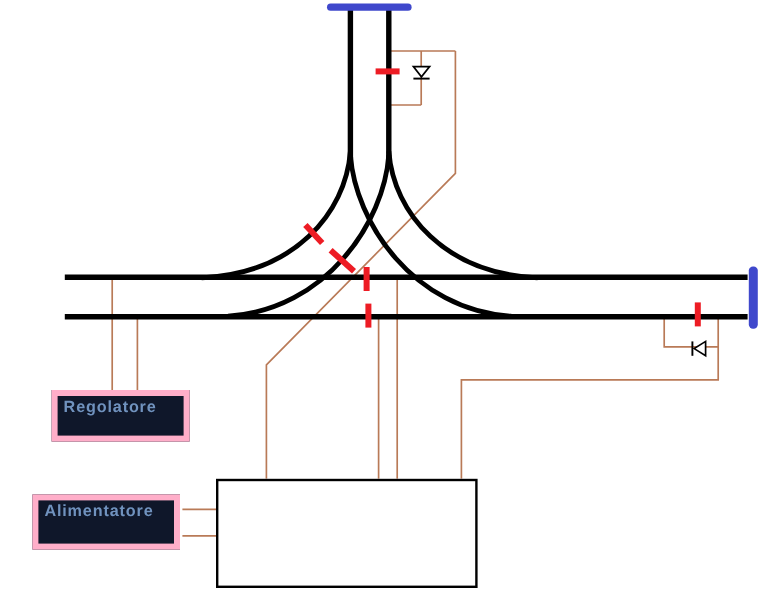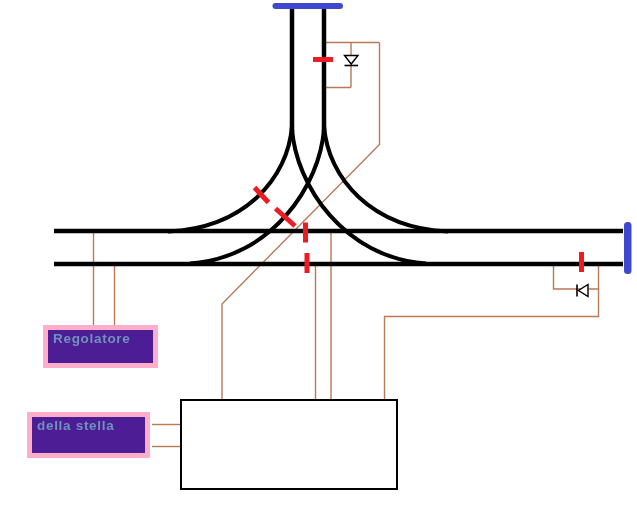--- a/index.html
+++ b/index.html
@@ -20,21 +20,21 @@
   .gap    { stroke: var(--gap-red, #ED1C24); stroke-width: 5; fill: none; }
   .stop   { fill: var(--end-stop-blue, #3F48CC); }
   .diode  { stroke: var(--track-black, #000); stroke-width: 1.4; fill: #fff; }
   .diodeline { stroke: var(--track-black, #000); stroke-width: 1.6; fill: none; }
 
   
   .label-box {
     position: absolute;
     box-sizing: border-box;
     border: 5px solid var(--box-border-pink, #FFAEC9);
-    background: #4c1d95;
+    background: #0f172a;
     color: var(--label-text-blue, #7092BE);
     font-weight: bold;
     font-size: 13.5px;
     line-height: 16.5px;
     letter-spacing: 0.7px;
     padding: 1px 0 0 5px;
     white-space: nowrap;
   }
   #regulator-box    { left: 43px;  top: 325px; width: 115px; height: 43px; }
   #power-label-box  { left: 27px;  top: 412px; width: 123px; height: 46px; }
@@ -108,18 +108,18 @@
       <path class="diode" d="M 588 284.5 L 588 296.5 L 578.5 290.5 Z"></path>
       <path class="diodeline" d="M 577 284.5 V 296.5"></path>
     </g>
   </svg>
 
   <div class="label-box" id="regulator-box">
     <div>Regolatore</div>
   </div>
 
   <div class="label-box" id="power-label-box">
-    <div>della stella</div>
+    <div>Alimentatore</div>
   </div>
 
   <div id="power-supply-box"></div>
 
 </div>
 
 </body></html>

